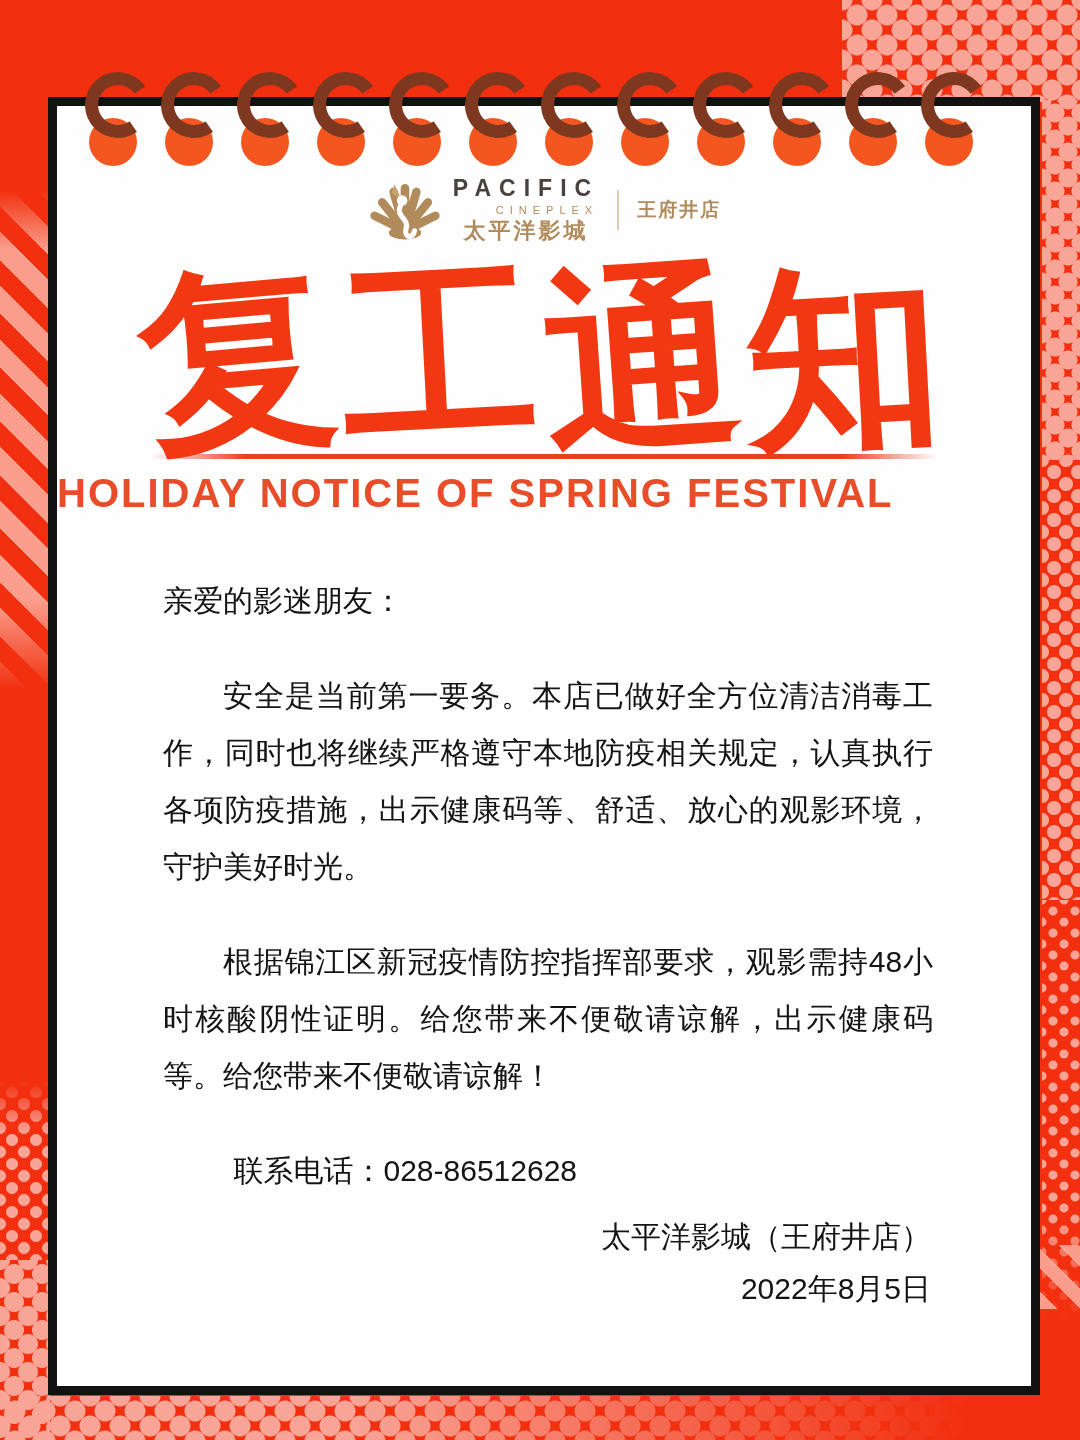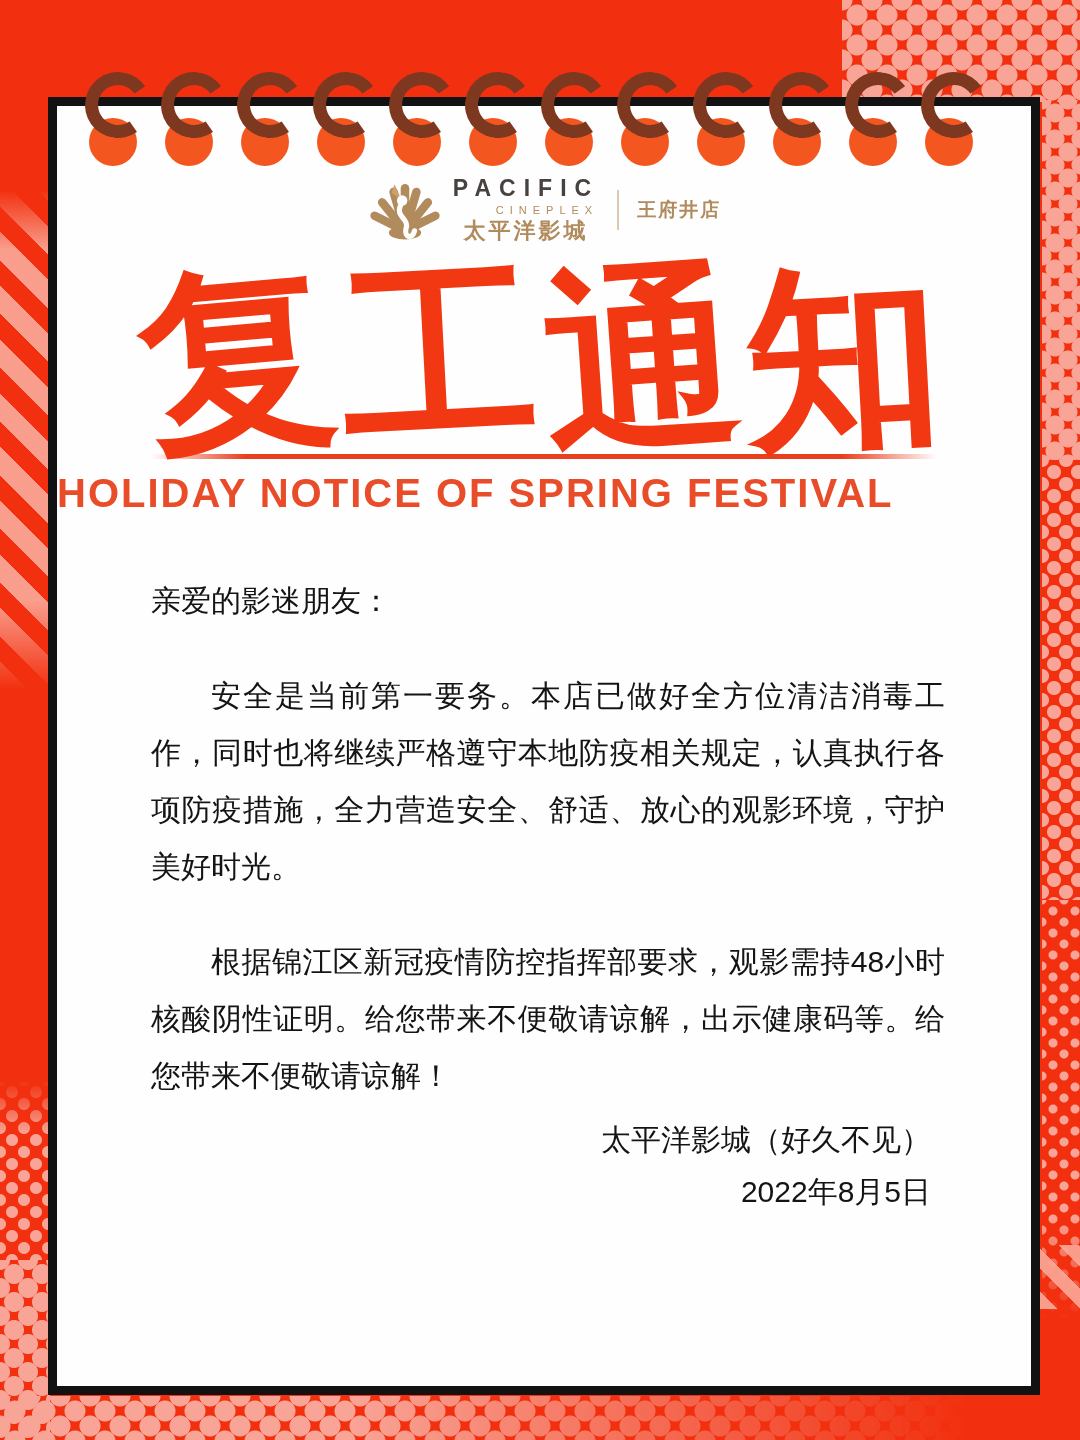--- a/index.html
+++ b/index.html
@@ -113,21 +113,21 @@
   }
   .subtitle{
     margin-top:12px; font-size:40px; font-weight:600;
     letter-spacing:2px; color:#E84C28;
   }
   
   .body-text{
     margin:56px 86px 0 94px; font-size:30px; line-height:1.9;
     color:#141414; text-align:justify;
   }
-  .body-text p{margin:0;}
+  .body-text p{margin:12px;}
   .para{text-indent:2em;}
   .gap{margin-top:38px !important;}
   .contact{margin-top:38px !important; text-indent:2.35em;}
   .signature{margin-top:10px; text-align:right; padding-right:14px; line-height:1.75;}
   .signature p{margin:0;}
 </style>
 </head>
 <body>
 
 <div class="page">
@@ -169,24 +169,25 @@
         <div class="logo-divider"></div>
         <div class="logo-store">王府井店</div>
       </div>
 
       <h1 class="title"><span class="t0">复</span><span class="t1">工</span><span class="t2">通</span><span class="t3">知</span></h1>
       <div class="title-line"></div>
       <div class="subtitle">HOLIDAY NOTICE OF SPRING FESTIVAL</div>
 
       <div class="body-text">
         <p class="salutation">亲爱的影迷朋友：</p>
-        <p class="para gap">安全是当前第一要务。本店已做好全方位清洁消毒工作，同时也将继续严格遵守本地防疫相关规定，认真执行各项防疫措施，全力营造安全、舒适、放心的观影环境，守护美好时光。</p>
+        <p class="para gap">安全是当前第一要务。本店已做好全方位清洁消毒工作，同时也将继续严格遵守本地防疫相关规定，认真执行各项防疫措施，出示健康码等、舒适、放心的观影环境，守护美好时光。</p>
         <p class="para gap">根据锦江区新冠疫情防控指挥部要求，观影需持48小时核酸阴性证明。给您带来不便敬请谅解，出示健康码等。给您带来不便敬请谅解！</p>
+        <p class="contact"><span>联系电话：</span><span>028-86512628</span></p>
         <div class="signature">
-          <p>太平洋影城（好久不见）</p>
+          <p>太平洋影城（王府井店）</p>
           <p>2022年8月5日</p>
         </div>
       </div>
 
     </div>
   </div>
 
   <div class="binding" id="binding">
       <div class="ring-unit" style="left: 85px;">
         <span class="ring-dot"></span>

